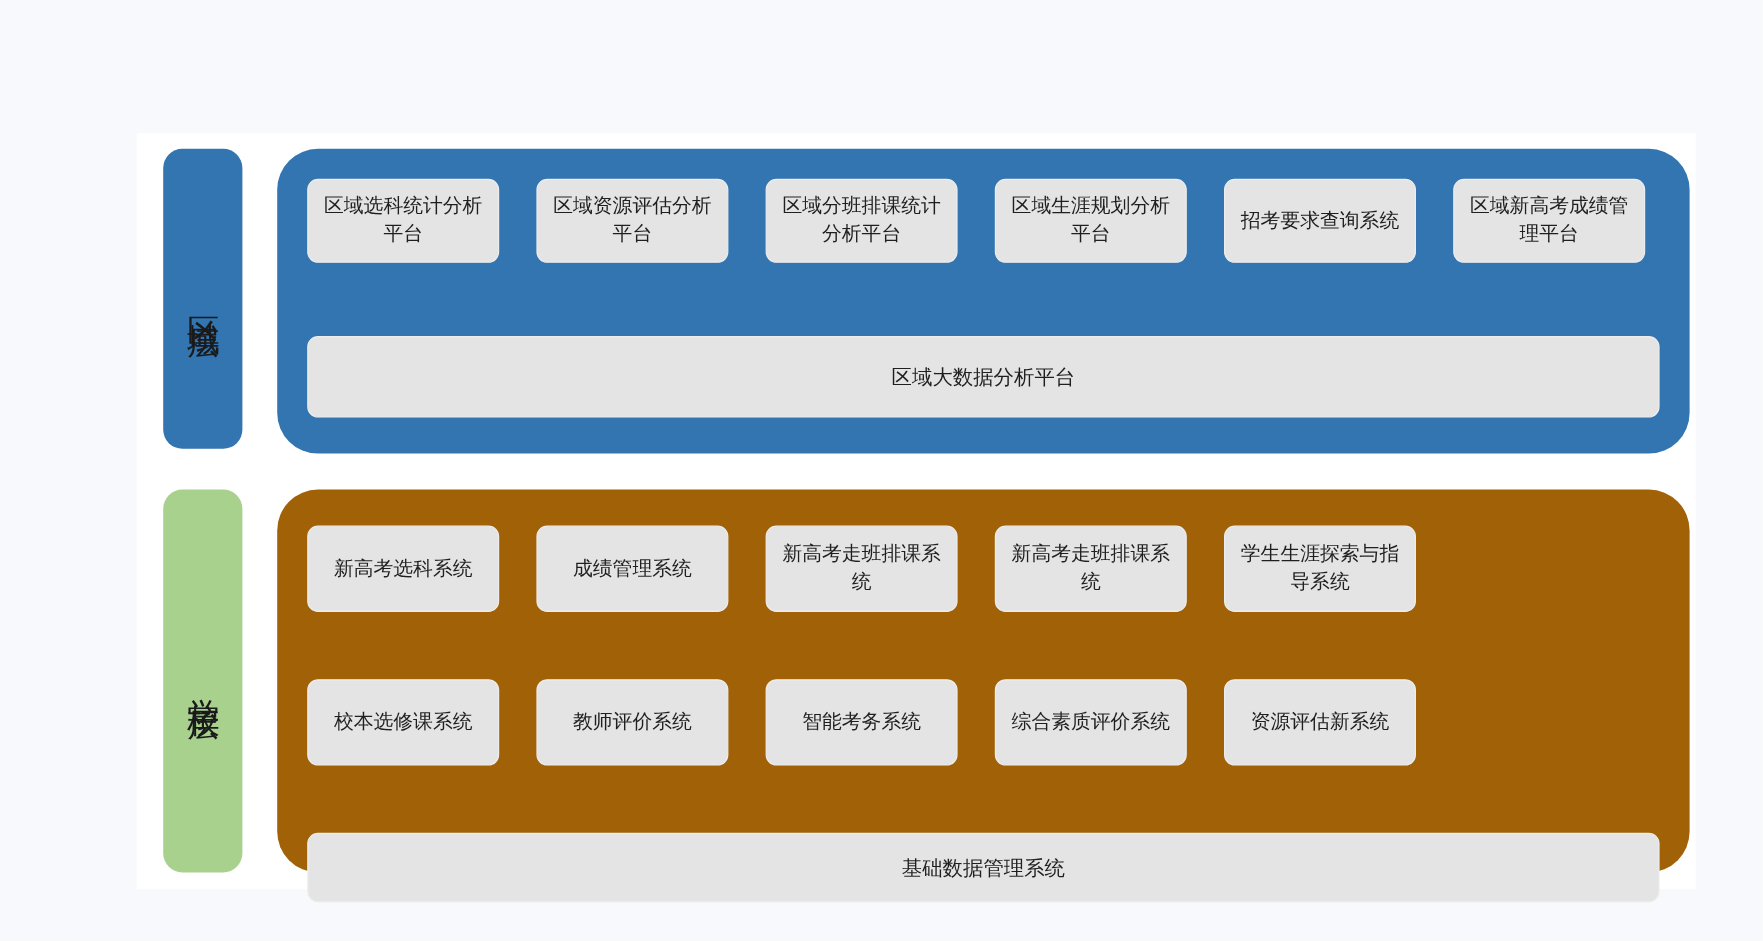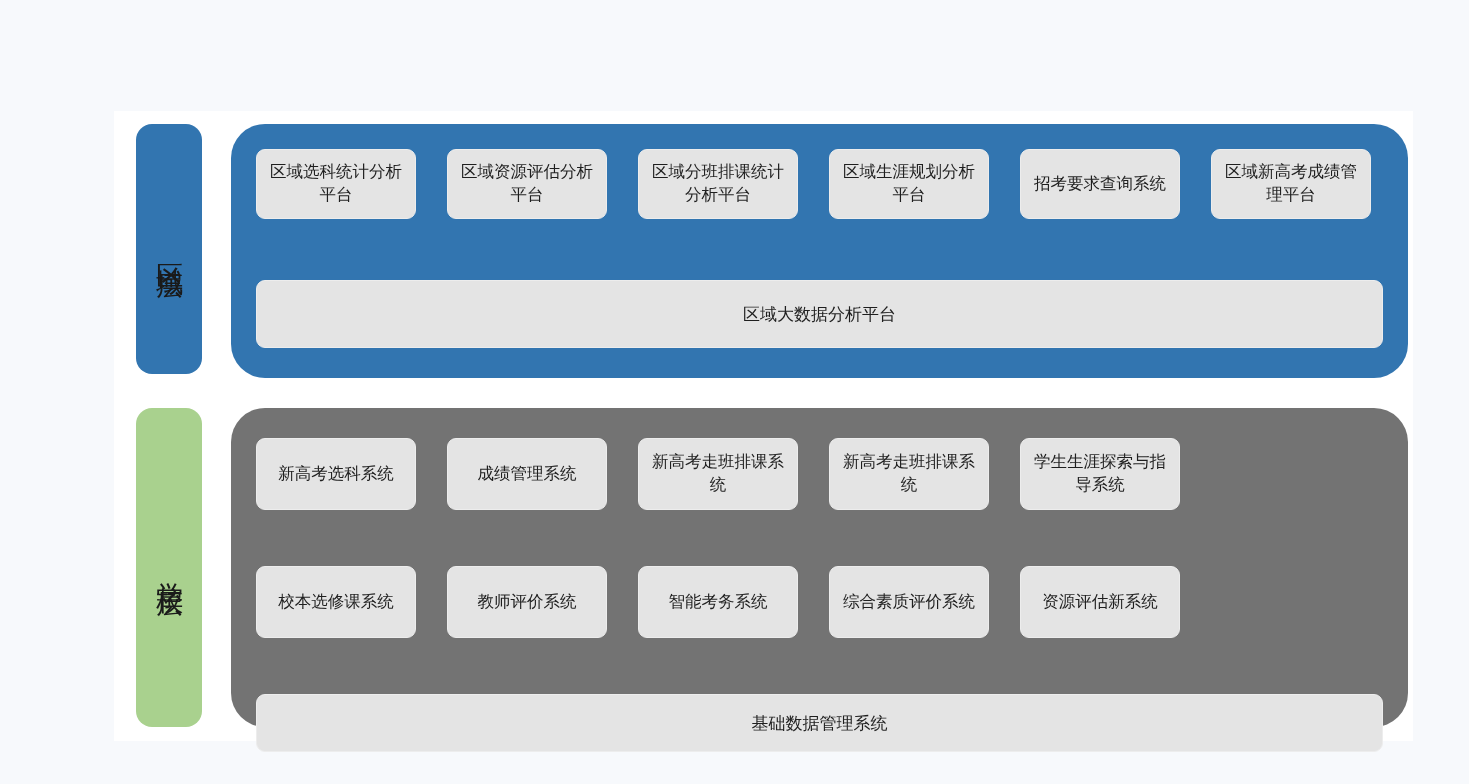--- a/index.html
+++ b/index.html
@@ -76,21 +76,21 @@
     width: 1177px;
     height: 254px;
     background: #3275b0;
     padding: 25px 25px 22px 25px;
     justify-content: flex-start;
   }
   #panel-school {
     margin-left: 29px;
     width: 1177px;
     height: 319px;
-    background: #737373;
+    background: #a16207;
     padding: 30px 25px 16px 25px;
   }
 
   
   .card-row {
     display: flex;
     gap: 31px;
     flex: none;
   }
   #panel-region .card-row { margin-bottom: 27px; }

